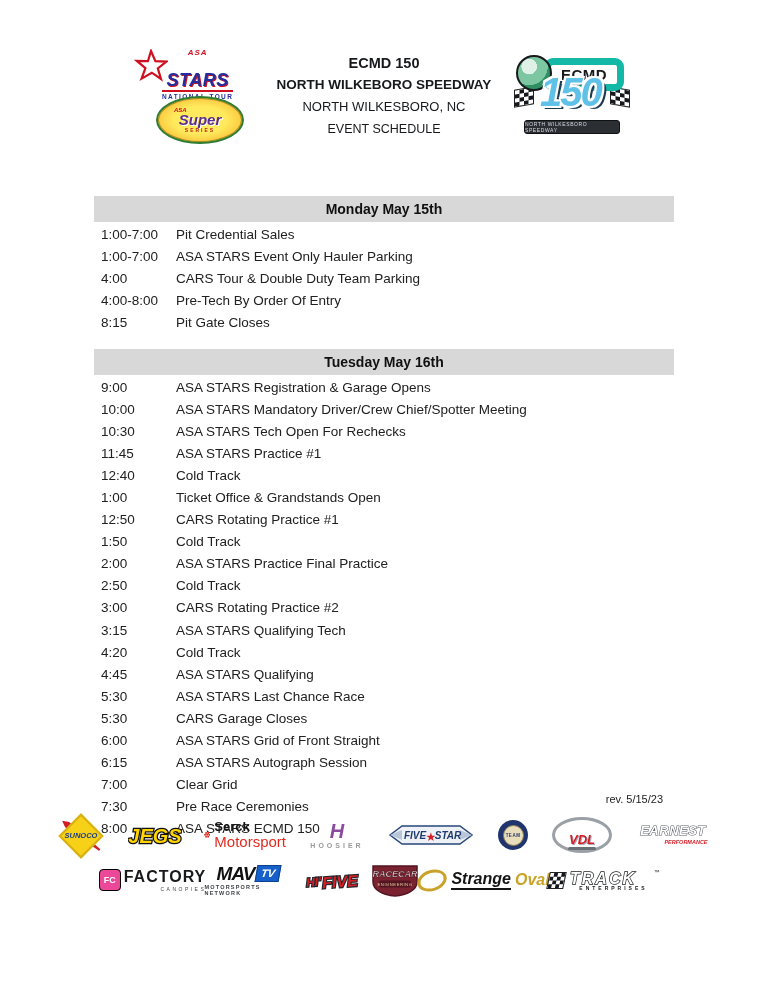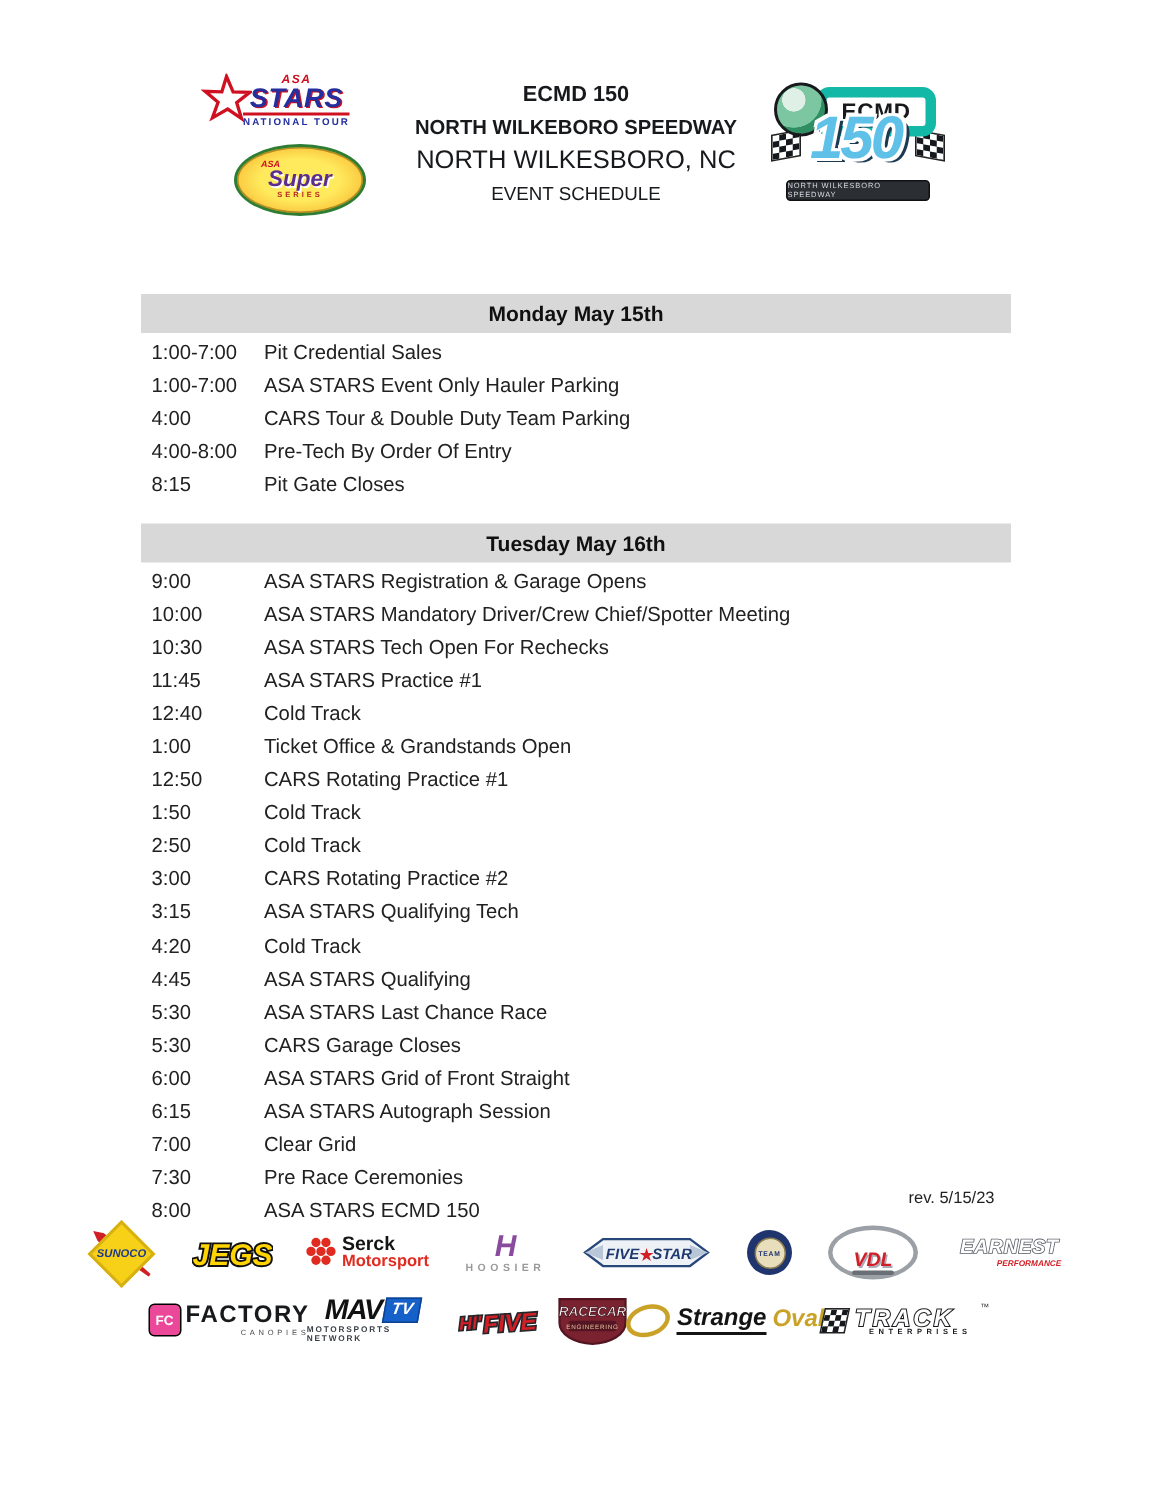--- a/index.html
+++ b/index.html
@@ -3,29 +3,29 @@
 <meta charset="utf-8">
 <style>
   html,body{margin:0;padding:0;background:#fff;}
   .page{position:relative;width:768px;height:998px;background:#fff;overflow:hidden;
         font-family:"Liberation Sans","DejaVu Sans",sans-serif;color:#1f1f1f;}
 
   
   .title-block{position:absolute;left:0;top:52px;width:100%;text-align:center;line-height:22px;color:#17191c;}
   .t1{font-size:14.5px;font-weight:700;}
   .t2{font-size:13.5px;font-weight:700;}
-  .t3{font-size:17px;}
+  .t3{font-size:13px;}
   .t4{font-size:12.5px;}
 
   .asa-block{position:absolute;left:142px;top:46px;width:120px;}
   .asa-stars{position:relative;height:52px;}
   .asa-star-svg{position:absolute;left:-8px;top:3px;}
   .asa-stars-text{position:absolute;left:20px;top:2px;display:flex;flex-direction:column;align-items:center;}
   .asa-small{font-size:8px;font-weight:900;font-style:italic;color:#cf1020;letter-spacing:1px;}
-  .asa-stars-word{font-size:18px;font-weight:900;font-style:italic;color:#232f9e;line-height:.95;text-shadow:1px 1px 0 #cf1020;letter-spacing:.5px;}
+  .asa-stars-word{font-size:18px;font-weight:900;font-style:italic;color:#232f9e;line-height:.95;text-shadow:1px 1px 0 #cf1020;letter-spacing:.5px;margin-top:15px;}
   .asa-nat{font-size:6.5px;font-weight:700;color:#232f9e;letter-spacing:1.4px;border-top:2px solid #cf1020;padding-top:1px;margin-top:1px;}
   .sss-oval{position:relative;margin-left:14px;margin-top:-2px;width:84px;height:44px;border-radius:50%;
             border:2px solid #2e7d32;background:radial-gradient(ellipse at center,#ffe95c 0 45%,#f5a623 100%);
             display:flex;flex-direction:column;align-items:center;justify-content:center;box-shadow:0 0 0 1px #b58a1e inset;}
   .sss-asa{font-size:6px;font-weight:900;font-style:italic;color:#cf1020;align-self:flex-start;margin-left:16px;}
   .sss-super{font-size:15px;font-weight:900;font-style:italic;color:#5b2d8e;line-height:.9;text-shadow:1px 1px 0 #fff;}
   .sss-series{font-size:5px;font-weight:700;letter-spacing:2px;color:#b3261e;}
 
   .ecmd-logo{position:absolute;left:516px;top:58px;width:112px;height:76px;}
   .ecmd-plate{position:absolute;left:28px;top:0;background:#fff;border:7px solid #14b8a6;border-radius:9px;
@@ -62,21 +62,21 @@
   .sunoco-diamond{position:absolute;width:28px;height:28px;background:#f7d117;border:2px solid #d7b013;transform:rotate(45deg);top:7px;left:9px;}
   .sunoco-arrow{position:absolute;width:48px;height:7px;background:#d21f26;transform:rotate(38deg);top:19px;left:1px;
                 clip-path:polygon(0 50%,14% 0,100% 35%,100% 65%,14% 100%);}
   .sunoco-text{position:relative;z-index:2;font-size:7.5px;font-weight:900;font-style:italic;color:#1b3a8c;}
 
   .jegs{width:54px;}
 
   .serck{width:82px;gap:4px;}
   .serck-text{display:flex;flex-direction:column;line-height:1.05;}
   .serck-l1{font-size:13px;font-weight:700;color:#151515;}
-  .serck-l2{font-size:11px;font-weight:700;color:#e02b20;}
+  .serck-l2{font-size:15px;font-weight:400;color:#e02b20;}
 
   .hoosier{width:58px;flex-direction:column;gap:1px;}
   .hoosier-h{font-size:20px;font-weight:900;font-style:italic;color:#8a4a9e;line-height:1;}
   .hoosier-word{font-size:7px;font-weight:700;letter-spacing:3px;color:#9a9a9a;}
 
   .fivestar{width:86px;}
 
   .seal{width:34px;}
   .seal-outer{width:30px;height:30px;border-radius:50%;background:#20356e;display:flex;align-items:center;justify-content:center;}
   .seal-inner{width:19px;height:19px;border-radius:50%;background:#e8debc;border:1px solid #8c7d4f;display:flex;align-items:center;justify-content:center;}
@@ -225,20 +225,24 @@
         <div class="row">
           <span class="time">12:50</span>
           <span class="event">CARS Rotating Practice #1</span>
         </div>
 
         <div class="row">
           <span class="time">1:50</span>
           <span class="event">Cold Track</span>
         </div>
 
+        <div class="row">
+          <span class="time">2:00</span>
+          <span class="event">ASA STARS Practice Final Practice</span>
+        </div>
 
         <div class="row">
           <span class="time">2:50</span>
           <span class="event">Cold Track</span>
         </div>
 
         <div class="row">
           <span class="time">3:00</span>
           <span class="event">CARS Rotating Practice #2</span>
         </div>

